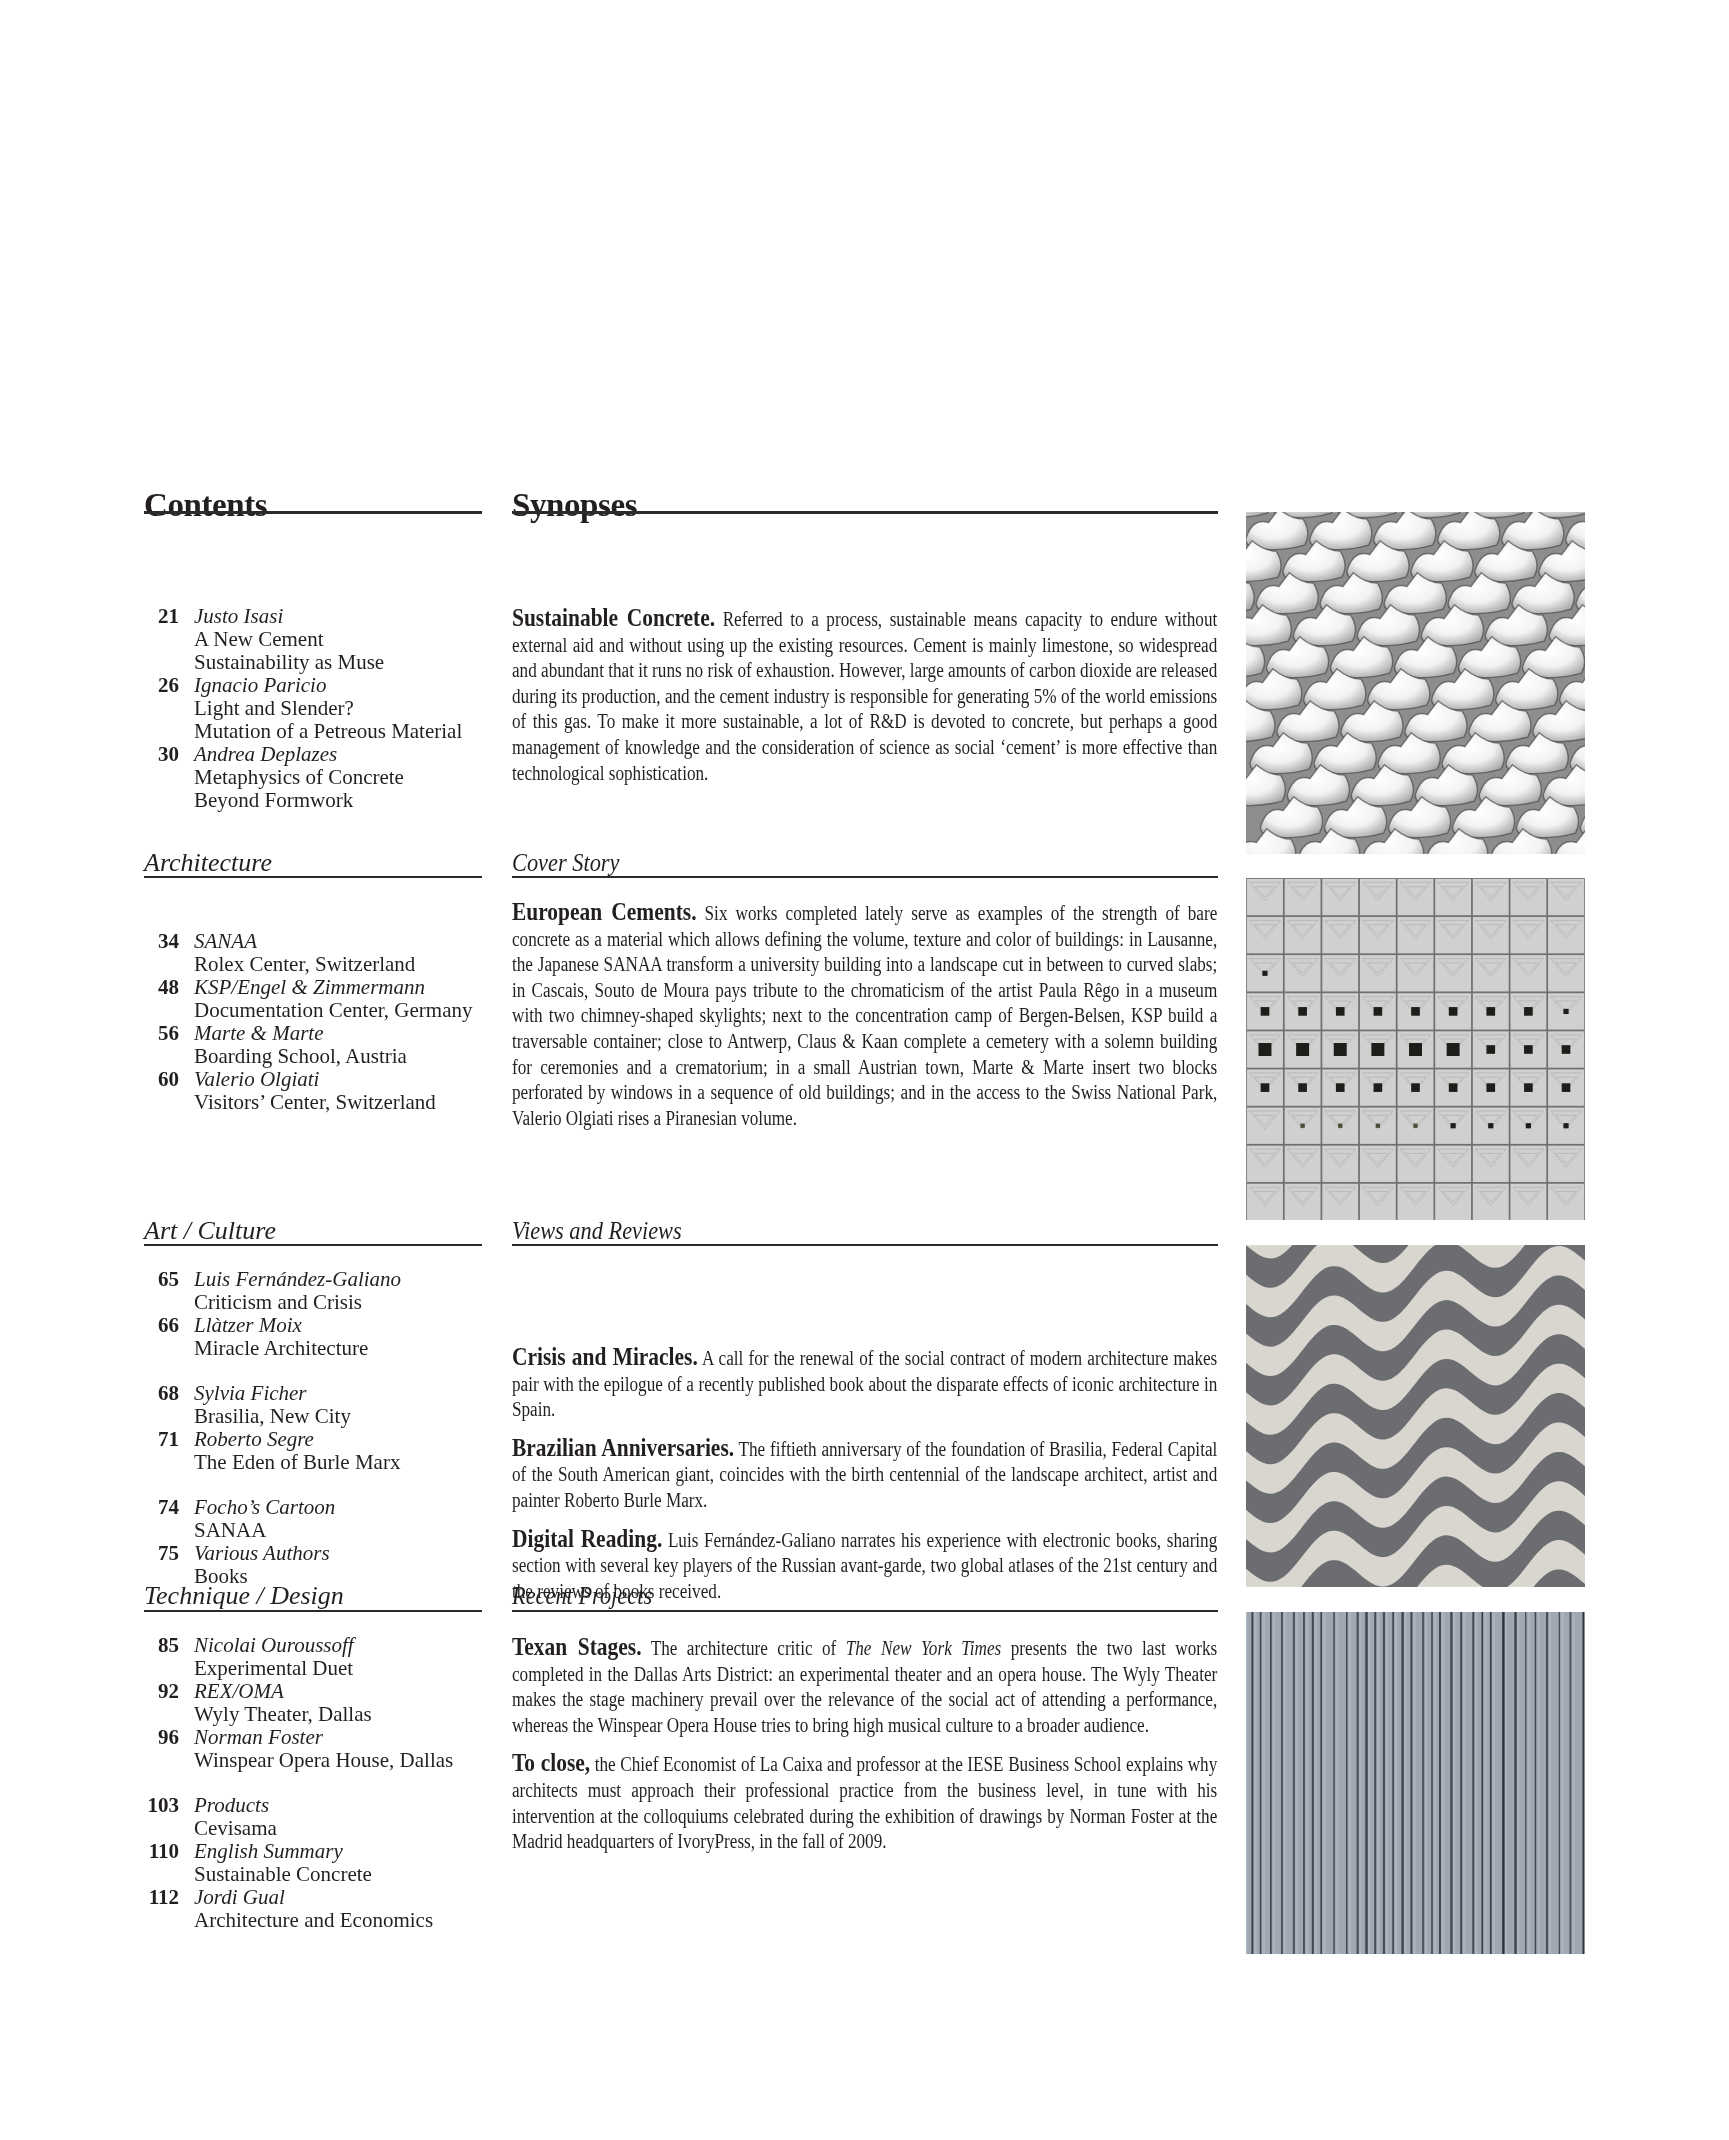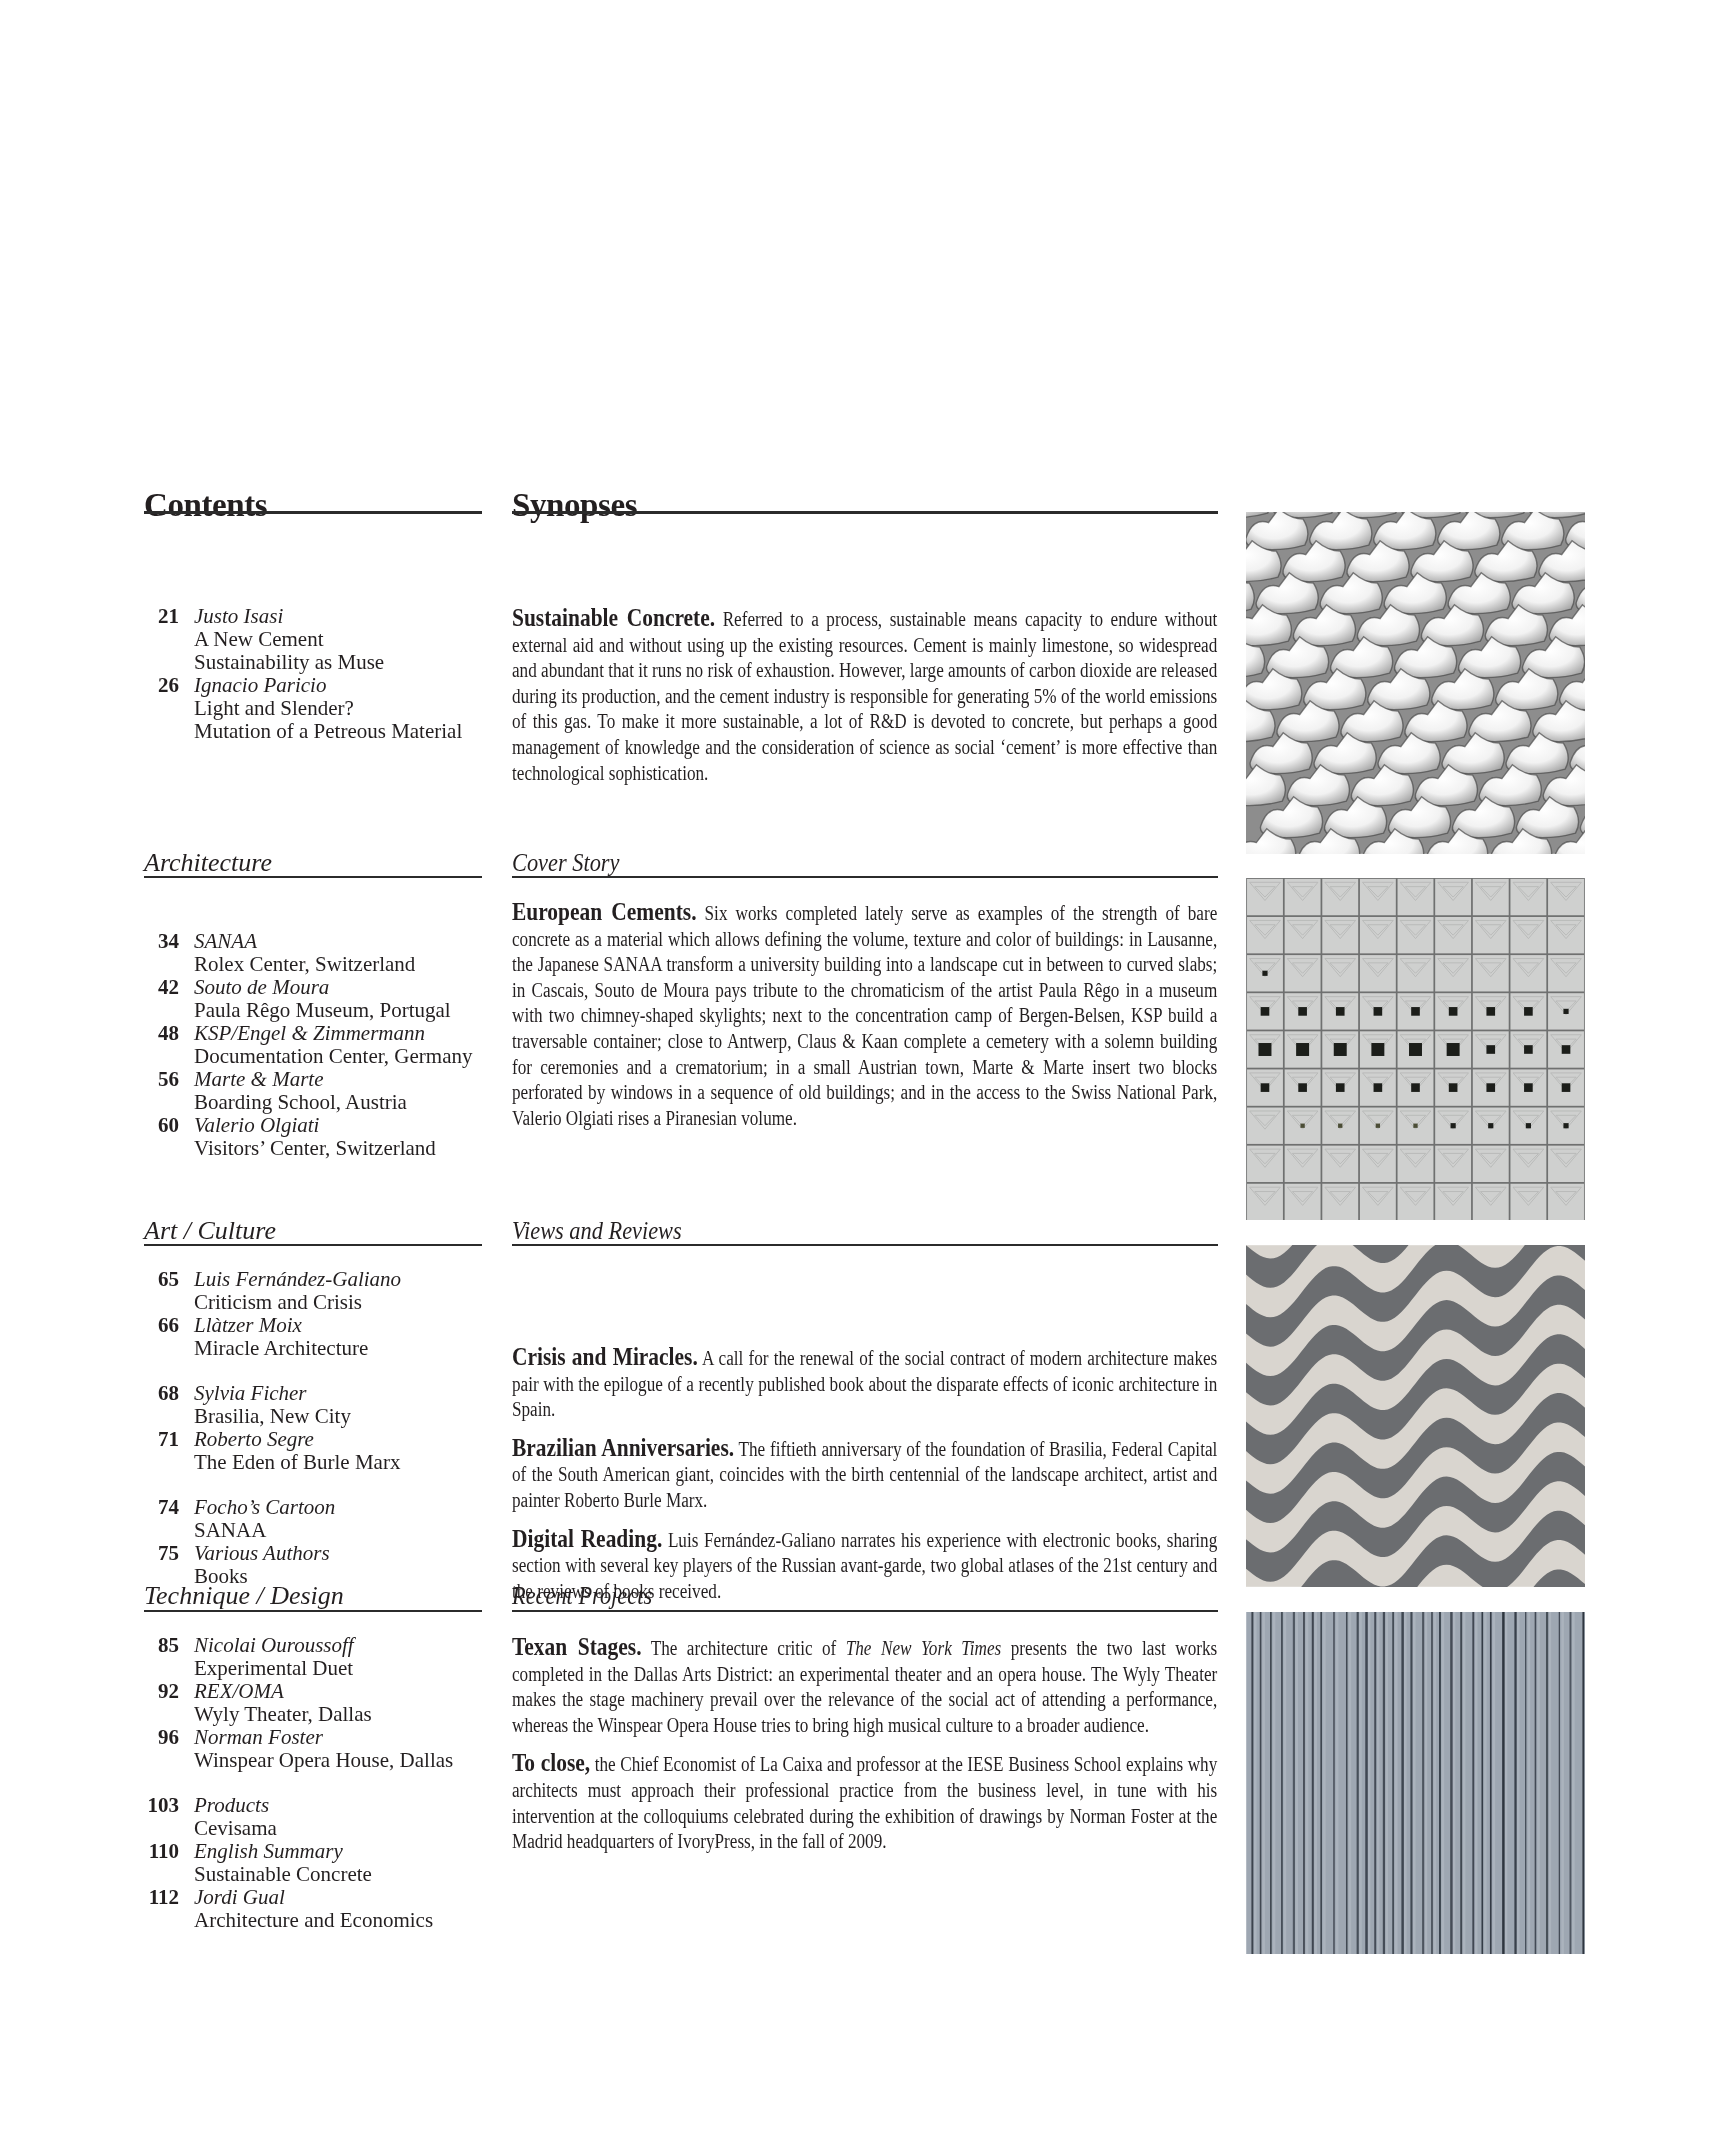--- a/index.html
+++ b/index.html
@@ -53,31 +53,32 @@
       <span class="toc-author">Justo Isasi</span>
       <span class="toc-title">A New Cement</span>
       <span class="toc-title">Sustainability as Muse</span>
     </div>
     <div class="toc-entry">
       <span class="toc-num">26</span>
       <span class="toc-author">Ignacio Paricio</span>
       <span class="toc-title">Light and Slender?</span>
       <span class="toc-title">Mutation of a Petreous Material</span>
     </div>
+    <div class="toc-entry">
+      <span class="toc-num">30</span>
+      <span class="toc-author">Andrea Deplazes</span>
+      <span class="toc-title">Metaphysics of Concrete</span>
+      <span class="toc-title">Beyond Formwork</span>
+    </div>
   </div>
 <div class="toc" style="top:930px;">
     <div class="toc-entry">
       <span class="toc-num">34</span>
       <span class="toc-author">SANAA</span>
       <span class="toc-title">Rolex Center, Switzerland</span>
-    </div>
-    <div class="toc-entry">
-      <span class="toc-num">42</span>
-      <span class="toc-author">Souto de Moura</span>
-      <span class="toc-title">Paula Rêgo Museum, Portugal</span>
     </div>
     <div class="toc-entry">
       <span class="toc-num">48</span>
       <span class="toc-author">KSP/Engel &amp; Zimmermann</span>
       <span class="toc-title">Documentation Center, Germany</span>
     </div>
     <div class="toc-entry">
       <span class="toc-num">56</span>
       <span class="toc-author">Marte &amp; Marte</span>
       <span class="toc-title">Boarding School, Austria</span>

